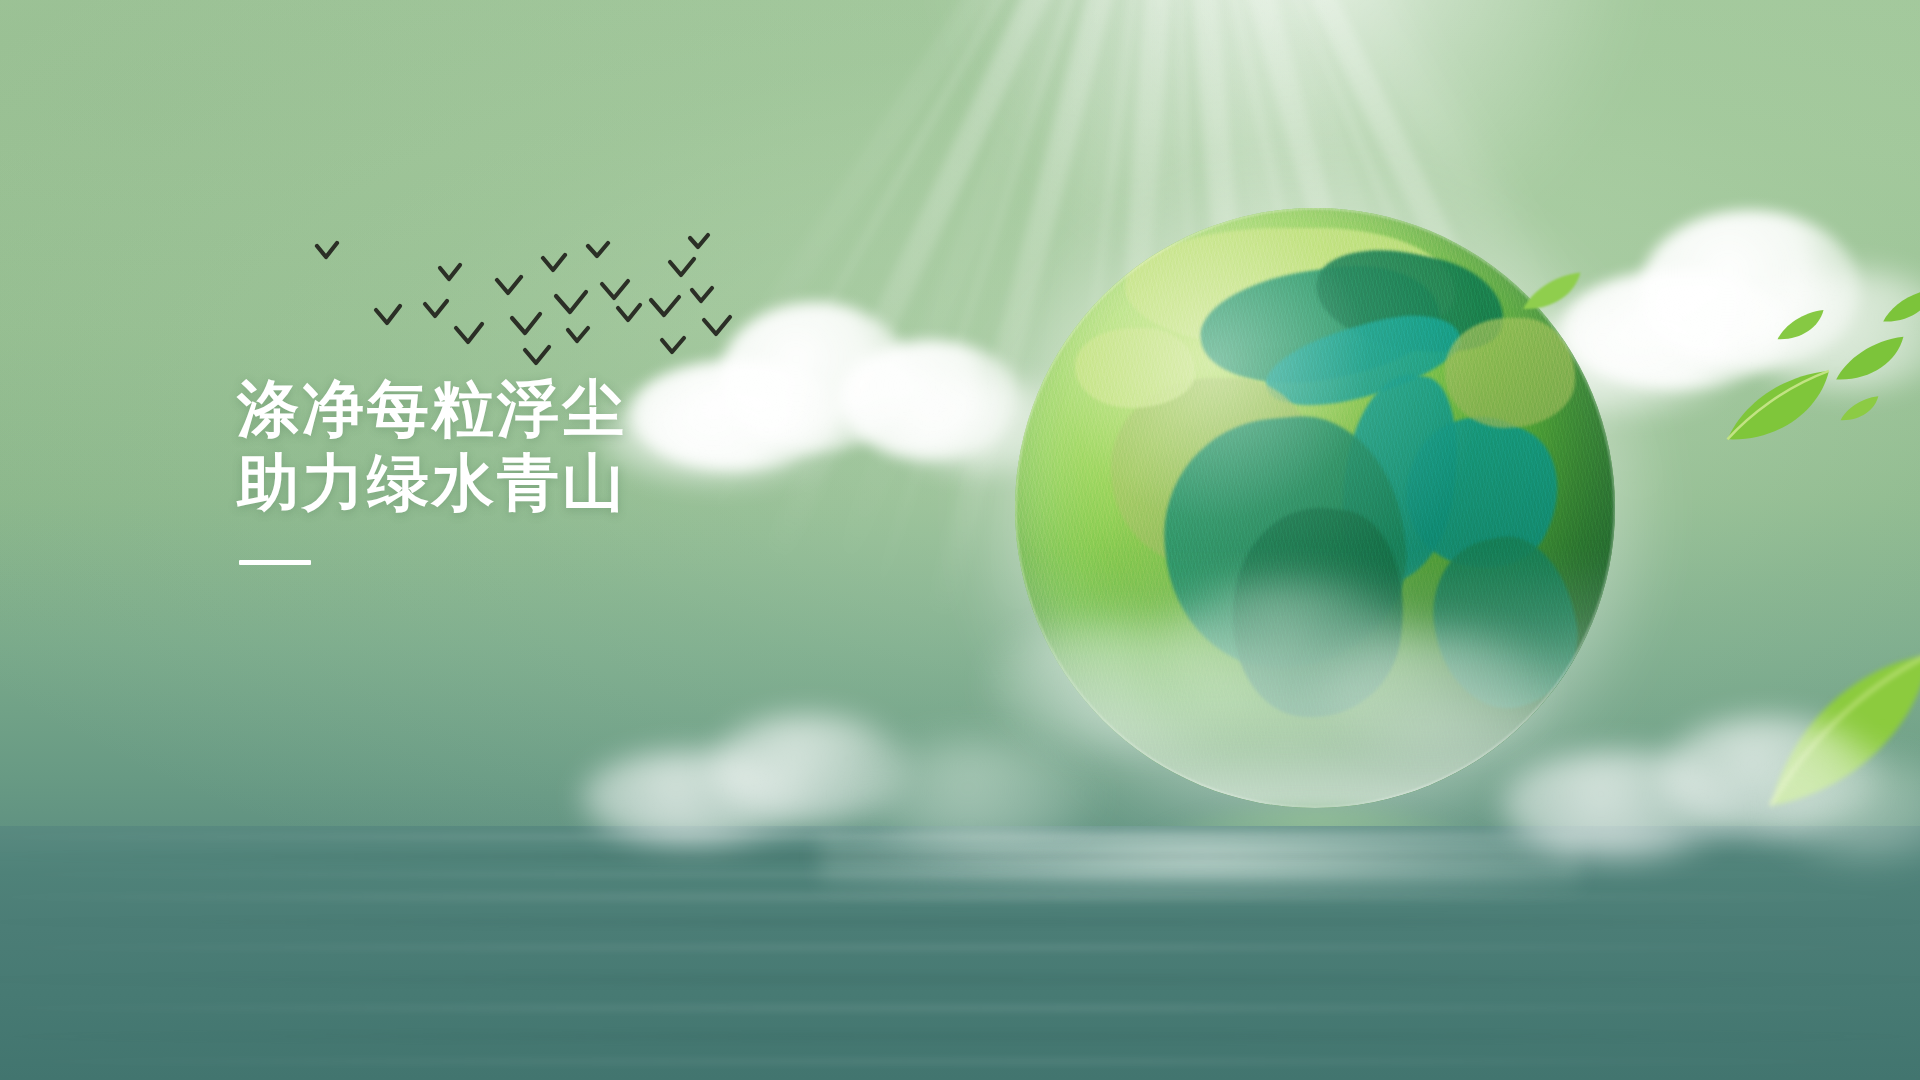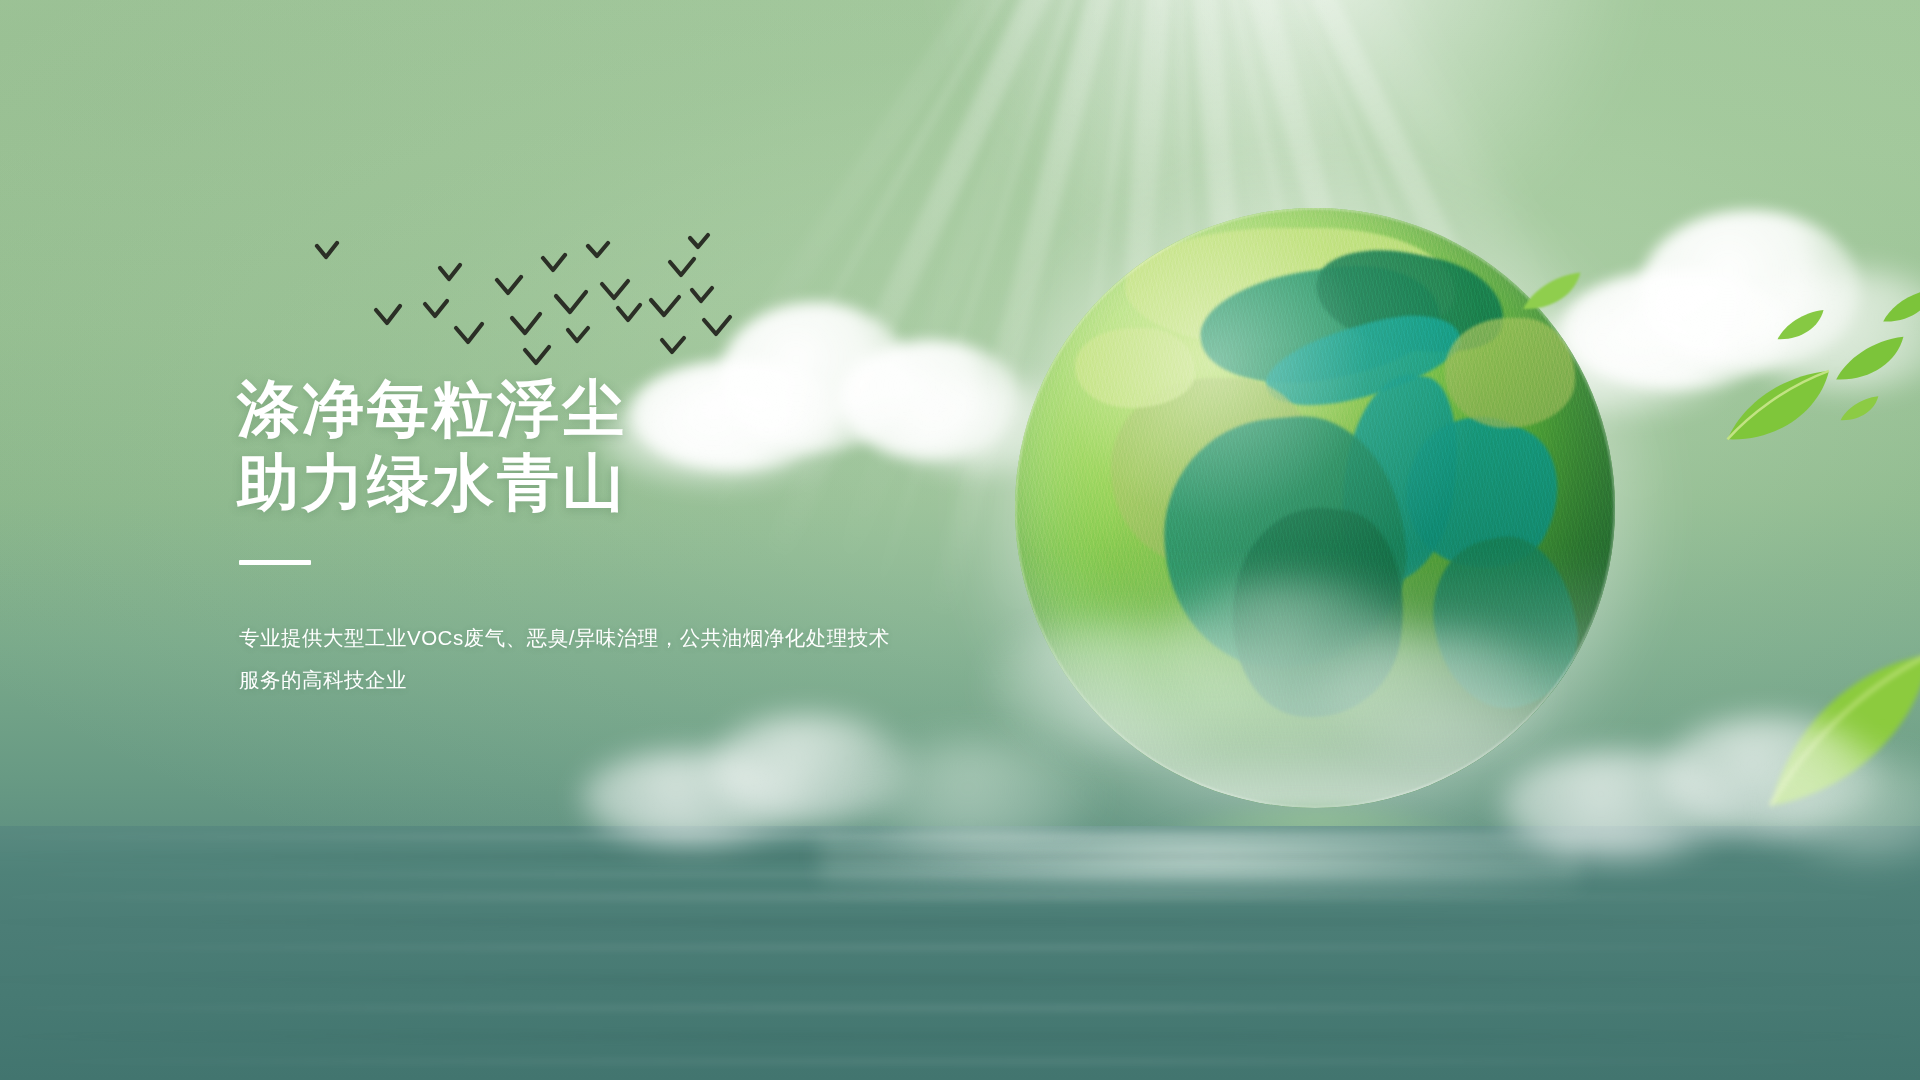--- a/index.html
+++ b/index.html
@@ -455,16 +455,15 @@
   </svg>
 
   <svg class="leaf" style="left:1836px; top:388px; width:46px; height:46px;" viewBox="0 0 100 100">
     <path d="M10 70 C 22 46, 54 22, 92 18 C 84 50, 50 72, 10 70 Z" fill="#8ccb44"></path>
   </svg>
 
   <div class="copy">
     <h1 class="headline">涤净每粒浮尘</h1>
     <h1 class="headline">助力绿水青山</h1>
     <div class="rule"></div>
-    <p class="desc">专业提供大型工业VOCs废气、恶臭/异味治理，公共油烟净化处理技术服务的高科技企业</p>
   </div>
 
 </div>
 
 </body></html>

